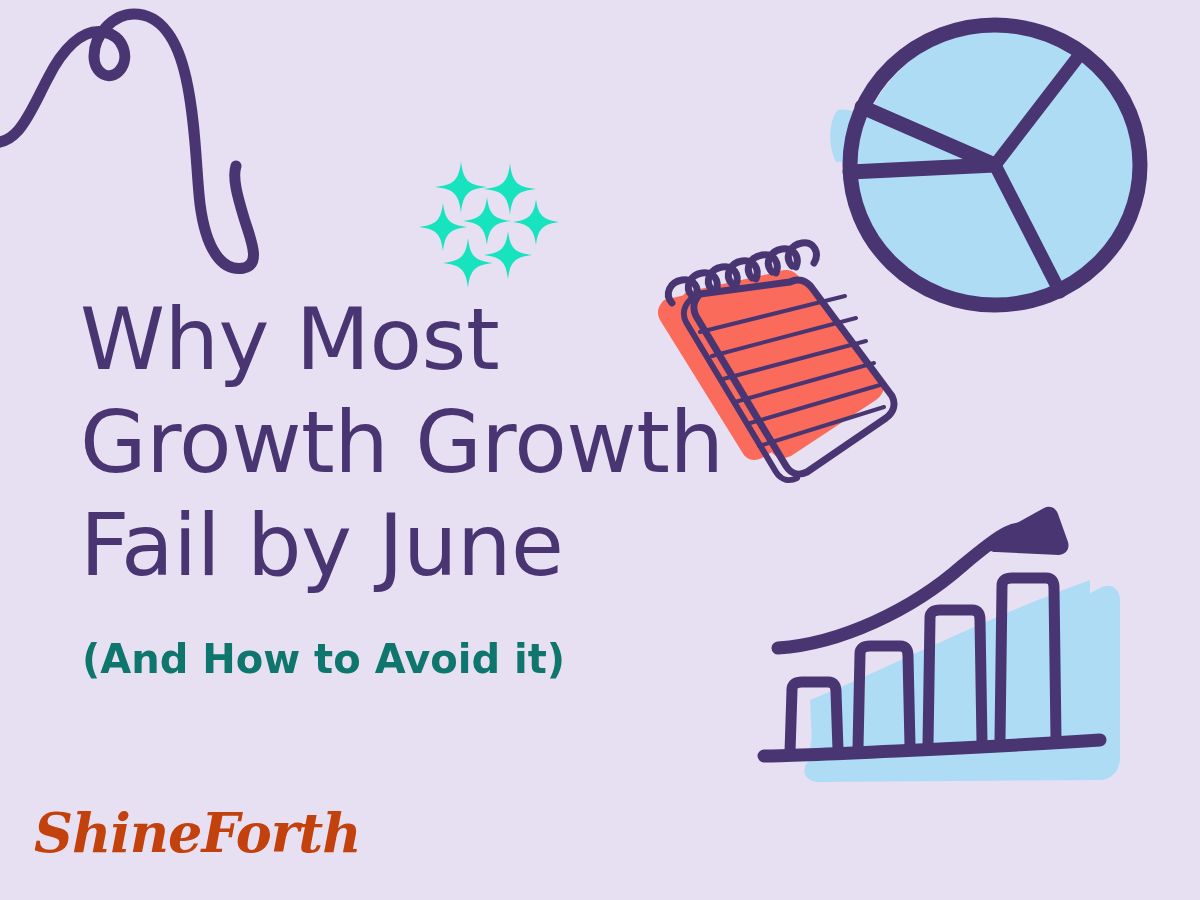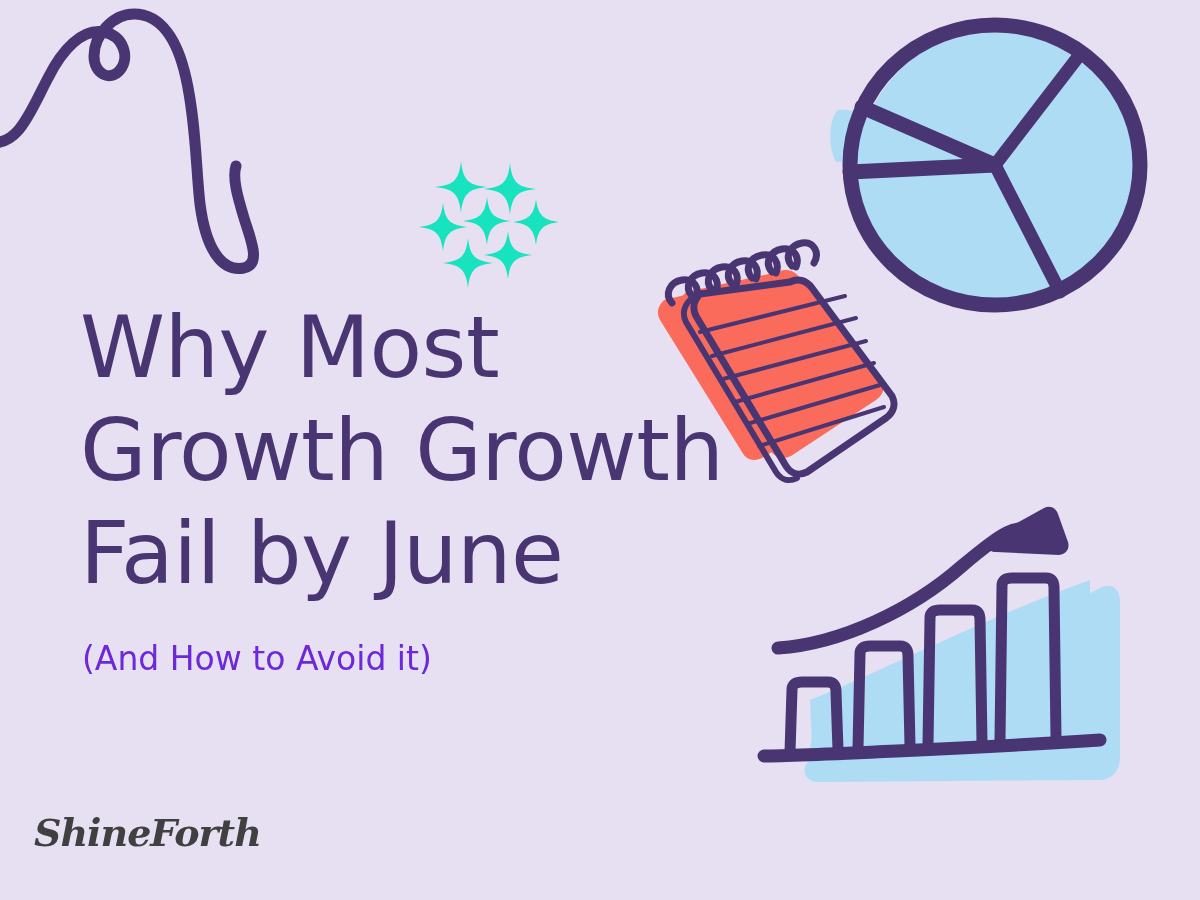--- a/index.html
+++ b/index.html
@@ -27,58 +27,58 @@
     left: 0;
     width: 1200px;
     height: 900px;
     pointer-events: none;
   }
 
   
   #headline-block {
     position: absolute;
     left: 80px;
-    top: 296px;
+    top: 288px;
     width: 640px;
   }
   .headline-line {
     font-family: "DejaVu Sans", "Liberation Sans", sans-serif;
     font-size: 86px;
     line-height: 103px;
     font-weight: 400;
     letter-spacing: -0.5px;
     color: #4A3573;
     white-space: nowrap;
   }
   #subtitle {
     position: absolute;
     left: 82px;
     top: 638px;
     font-family: "DejaVu Sans", "Liberation Sans", sans-serif;
-    font-size: 33px;
+    font-size: 40px;
     line-height: 42px;
-    font-weight: 400;
-    color: #6d28d9;
+    font-weight: 700;
+    color: #0f766e;
     white-space: nowrap;
   }
 
   
   #logo {
     position: absolute;
     left: 34px;
     top: 798px;
     width: 280px;
     height: 70px;
   }
   #logo-text {
     font-family: "DejaVu Serif", "Liberation Serif", serif;
-    font-size: 38px;
+    font-size: 54px;
     font-style: italic;
     font-weight: 700;
-    color: #404040;
+    color: #c2410c;
     letter-spacing: -1px;
     line-height: 70px;
     white-space: nowrap;
   }
 </style>
 </head>
 <body>
 
 <div id="canvas">
 

